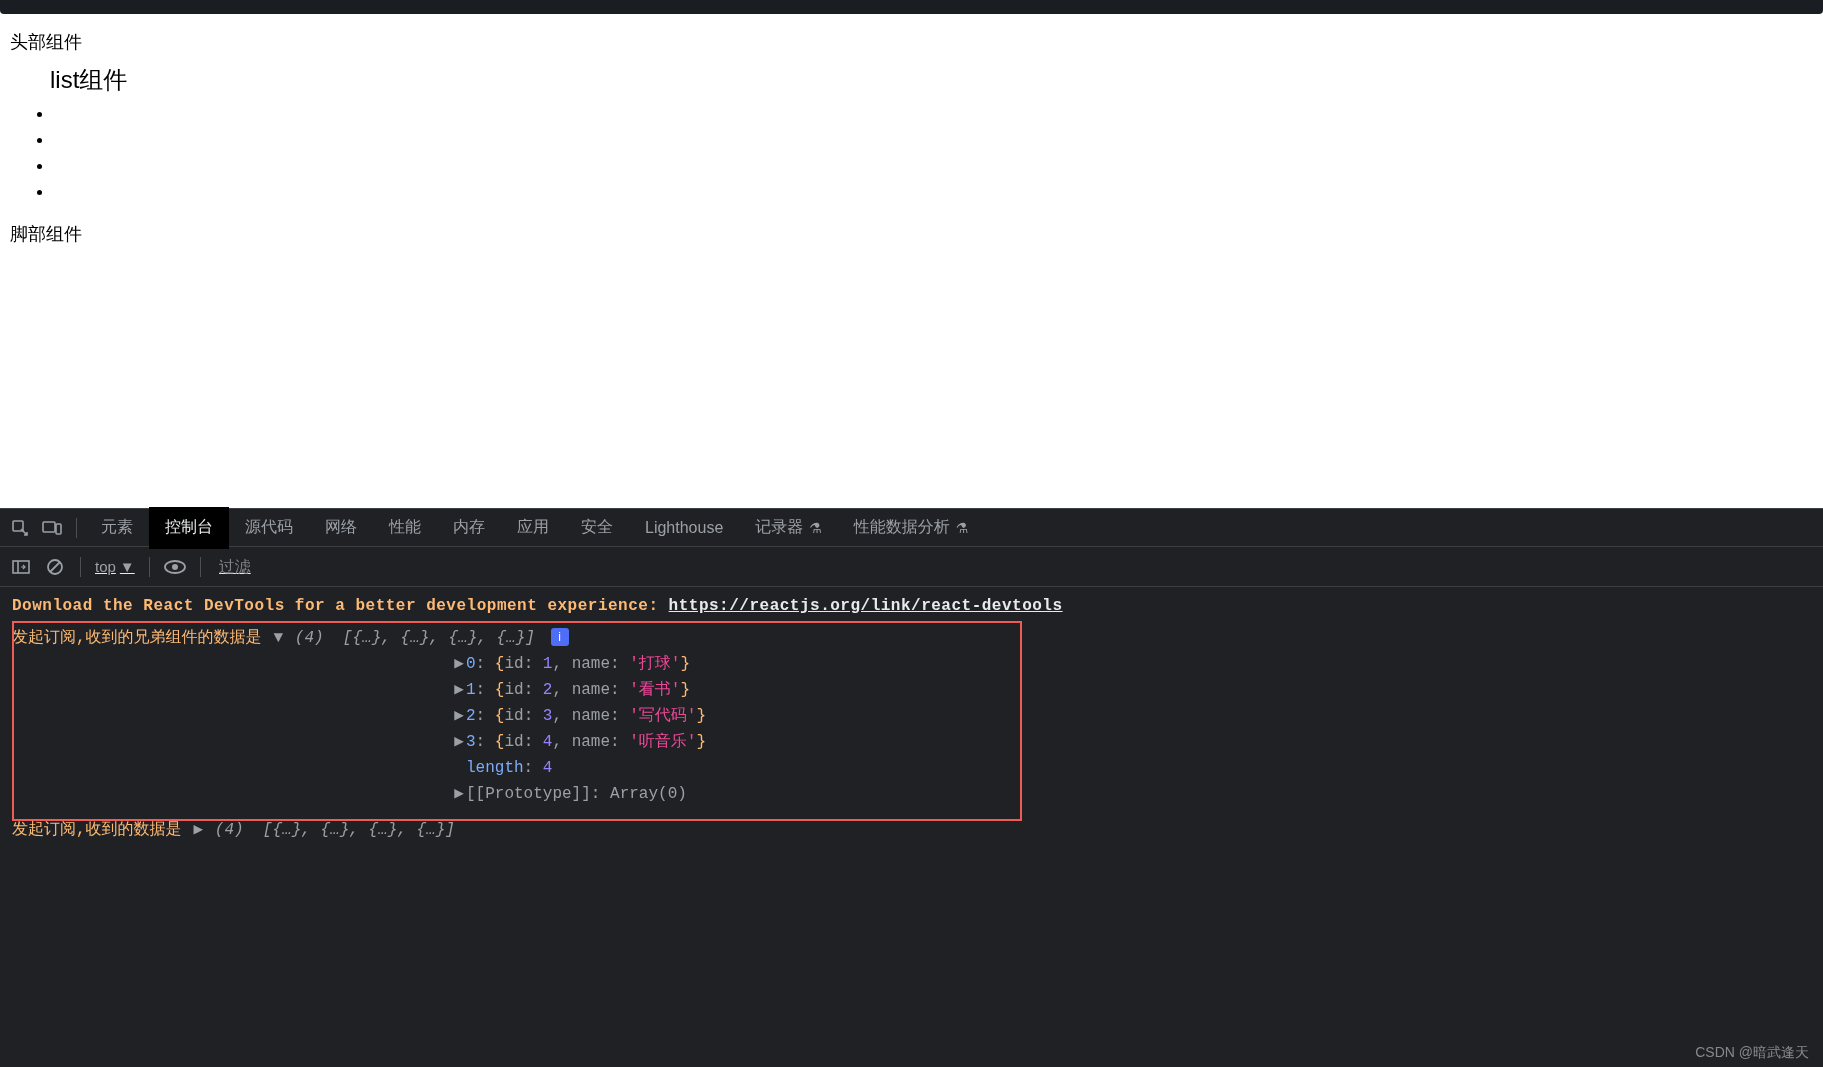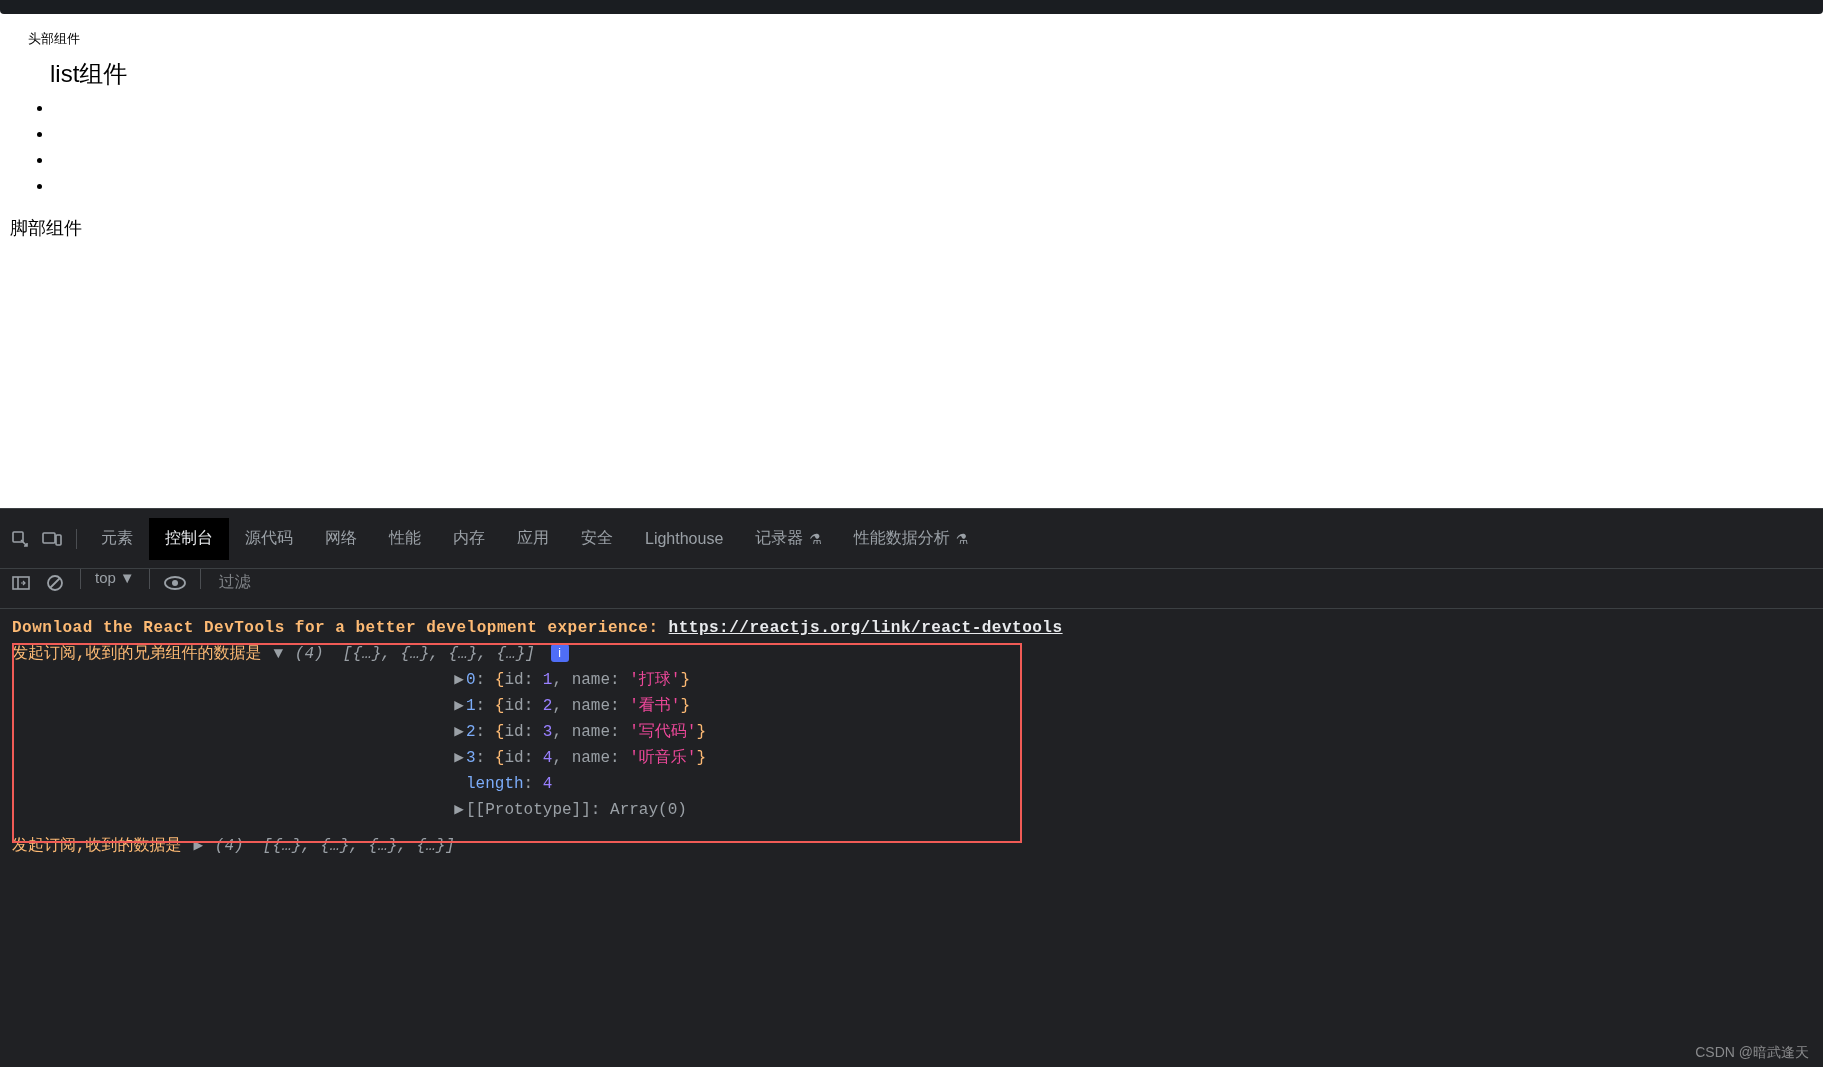--- a/index.html
+++ b/index.html
@@ -19,22 +19,22 @@
     border-radius: 0 0 4px 4px;
   }
   .page-content {
     flex: 0 0 auto;
     background: #fff;
     padding: 10px;
     height: 494px;
     position: relative;
   }
   .page-content .header-text {
-    font-size: 13px;
-    margin: 6px 0 10px 18px;
+    font-size: 18px;
+    margin: 6px 0 10px 0;
   }
   .page-content .list-label {
     font-size: 24px;
     margin-left: 40px;
     margin-bottom: 4px;
   }
   .page-content ul {
     list-style: disc;
     margin-left: 44px;
   }
@@ -54,21 +54,21 @@
     color: #e8eaed;
     display: flex;
     flex-direction: column;
     border-top: 1px solid #3c4043;
     font-size: 15px;
     position: relative;
   }
   .dt-tabs {
     display: flex;
     align-items: center;
-    height: 60px;
+    height: 38px;
     border-bottom: 1px solid #3c4043;
     padding: 0 4px;
   }
   .dt-tabs .icon-btn {
     width: 28px;
     height: 28px;
     display: flex;
     align-items: center;
     justify-content: center;
     color: #9aa0a6;
@@ -88,25 +88,26 @@
     color: #9aa0a6;
     font-size: 16px;
     gap: 6px;
   }
   .dt-tab.active {
     background: #000;
     color: #e8eaed;
   }
   .dt-toolbar {
     display: flex;
-    align-items: flex-start;
+    align-items: center;
     height: 40px;
     border-bottom: 1px solid #3c4043;
     padding: 0 6px;
     gap: 4px;
+    text-decoration: underline;
   }
   .dt-toolbar .icon-btn {
     width: 30px;
     height: 28px;
     display: flex;
     align-items: center;
     justify-content: center;
     color: #9aa0a6;
   }
   .dt-toolbar .divider {
@@ -283,21 +284,21 @@
     <input class="filter-input" placeholder="过滤" style="">
   </div>
 
   <div class="dt-console">
     <div class="dt-highlight-box" style="left:12px; top:34px; width:1010px; height:200px;"></div>
 
     <div class="dt-row">
       <span class="dt-bold dt-msg">Download the React DevTools for a better development experience: </span><a class="dt-bold dt-link">https://reactjs.org/link/react-devtools</a>
     </div>
 
-    <div class="dt-row" style="">
+    <div class="dt-row" style="margin-top:6px;">
       <span class="dt-msg">发起订阅,收到的兄弟组件的数据是</span>
       <span class="dt-arrow">▼</span>
       <span class="dt-italic">(4)</span>
       <span class="dt-italic">&nbsp;</span><span class="dt-italic">[{…}, {…}, {…}, {…}]</span>
       <span class="dt-info-badge">i</span>
     </div>
 
     <div id="array-rows">
         <div class="dt-row dt-indent1"><span class="dt-arrow">▶</span><span class="dt-prop">0</span><span class="dt-dim">: </span><span class="dt-msg">{</span><span class="dt-dim">id: </span><span class="dt-num">1</span><span class="dt-dim">, name: </span><span class="dt-str">'打球'</span><span class="dt-msg">}</span></div>
         <div class="dt-row dt-indent1"><span class="dt-arrow">▶</span><span class="dt-prop">1</span><span class="dt-dim">: </span><span class="dt-msg">{</span><span class="dt-dim">id: </span><span class="dt-num">2</span><span class="dt-dim">, name: </span><span class="dt-str">'看书'</span><span class="dt-msg">}</span></div>

